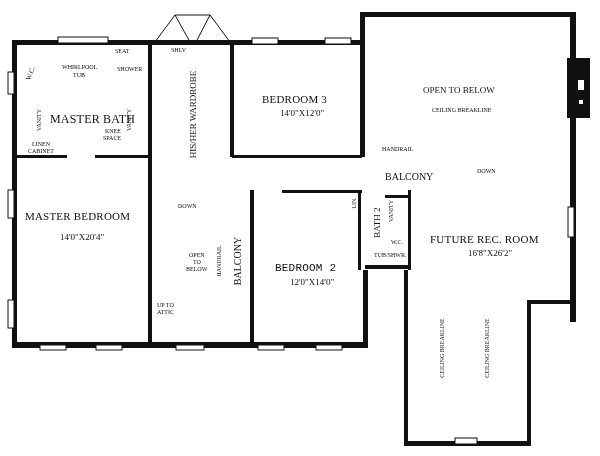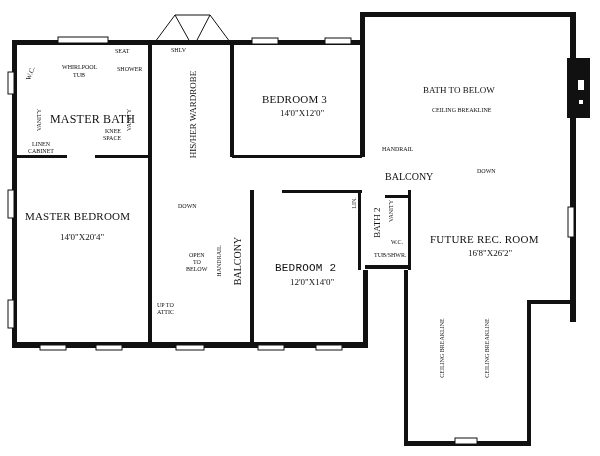--- a/index.html
+++ b/index.html
@@ -95,21 +95,21 @@
 <div class="lbl xs vert" style="left:118px;top:117px;">VANITY</div>
 <div class="lbl xs" style="left:105px;top:128px;">KNEE</div>
 <div class="lbl xs" style="left:103px;top:135px;">SPACE</div>
 <div class="lbl xs" style="left:32px;top:141px;">LINEN</div>
 <div class="lbl xs" style="left:28px;top:148px;">CABINET</div>
 <div class="lbl xs" style="left:171px;top:47px;">SHLV</div>
 <div class="lbl sm vert" style="left:150px;top:110px;font-size:9px;">HIS/HER WARDROBE</div>
 
 <div class="lbl big" style="left:262px;top:94px;">BEDROOM 3</div>
 <div class="lbl dim" style="left:280px;top:109px;">14'0"X12'0"</div>
-<div class="lbl dim" style="left:423px;top:86px;">BATH TO BELOW</div>
+<div class="lbl dim" style="left:423px;top:86px;">OPEN TO BELOW</div>
 <div class="lbl xs" style="left:432px;top:107px;">CEILING BREAKLINE</div>
 <div class="lbl xs" style="left:382px;top:146px;">HANDRAIL</div>
 <div class="lbl dim" style="left:385px;top:172px;font-size:10px;">BALCONY</div>
 <div class="lbl xs" style="left:477px;top:168px;">DOWN</div>
 
 <div class="lbl big" style="left:25px;top:211px;">MASTER BEDROOM</div>
 <div class="lbl dim" style="left:60px;top:233px;">14'0"X20'4"</div>
 <div class="lbl xs" style="left:178px;top:203px;">DOWN</div>
 <div class="lbl xs" style="left:189px;top:252px;">OPEN</div>
 <div class="lbl xs" style="left:193px;top:259px;">TO</div>

